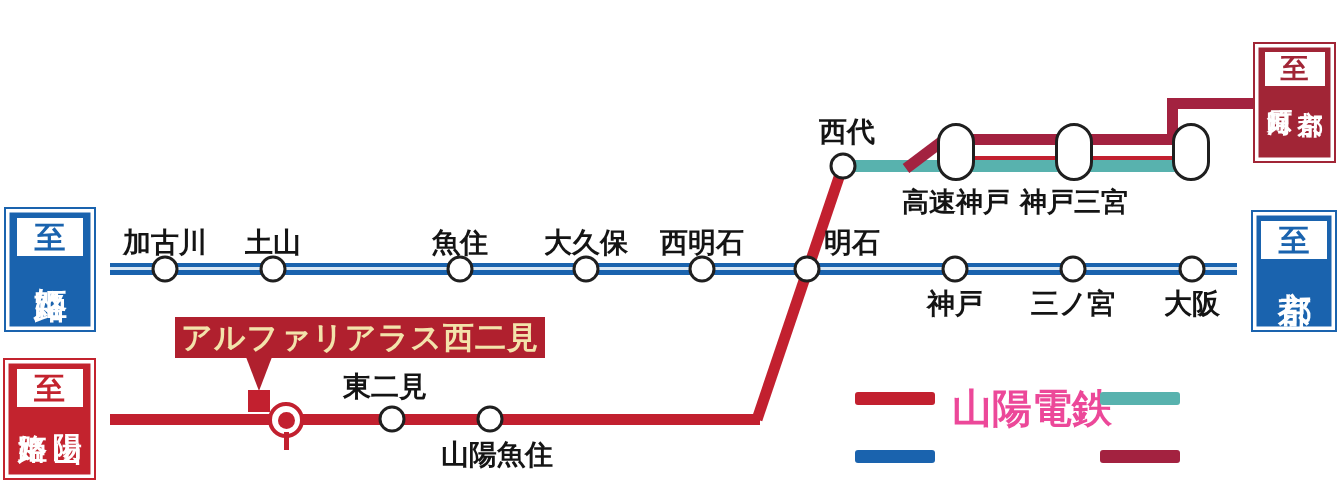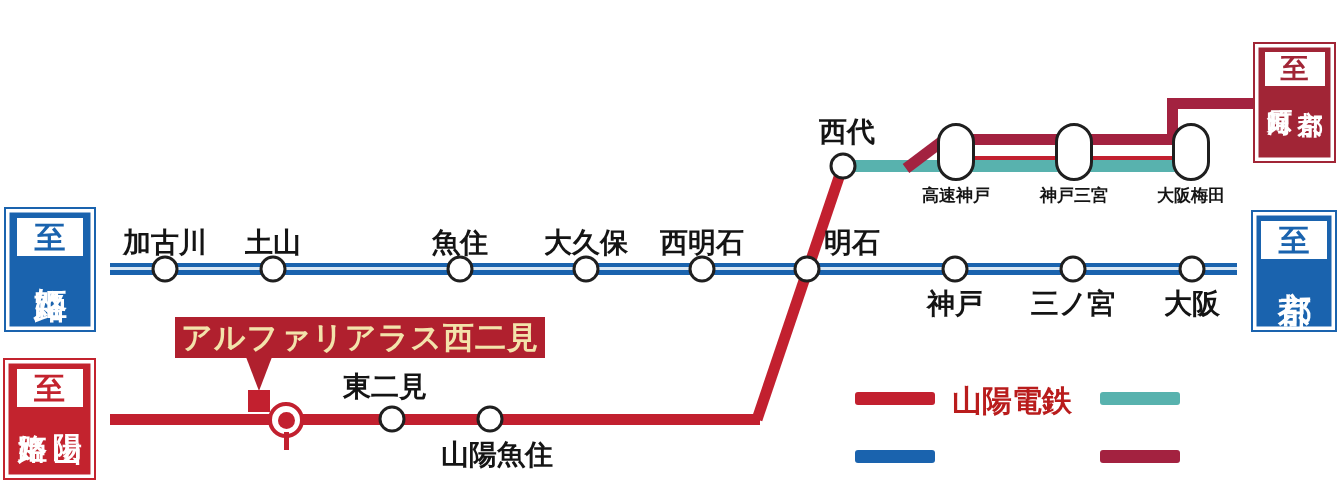--- a/index.html
+++ b/index.html
@@ -23,21 +23,21 @@
 
   
   .st{width:27px;height:27px;border:3px solid #1f1f1f;border-radius:50%;background:#fff;
       box-sizing:border-box;transform:translate(-50%,-50%);}
   .pill{width:38px;height:58px;border:3px solid #1f1f1f;border-radius:19px;background:#fff;box-sizing:border-box;}
   .hl-st{width:36px;height:36px;border:4px solid #c2202f;border-radius:50%;background:#fff;
          box-sizing:border-box;transform:translate(-50%,-50%);display:flex;align-items:center;justify-content:center;}
   .hl-dot{width:17px;height:17px;border-radius:50%;background:#c2202f;}
 
   .lbl{transform:translateX(-50%);font-size:28px;font-weight:600;white-space:nowrap;color:#141414;}
-  .lbl-s{font-size:17px;}
+  .lbl-s{font-size:27px;}
 
   
   .tbox{box-sizing:border-box;box-shadow:inset 0 0 0 3.5px #fff;text-align:center;}
   .tbox.blue{background:#1a63ae;border:2px solid #1a63ae;}
   .tbox.red{background:#c3232e;border:2px solid #c3232e;}
   .tbox.dred{background:#a12536;border:2px solid #a12536;}
   .chip{margin:9px auto 0;width:66px;height:38px;background:#fff;display:flex;align-items:center;justify-content:center;
         font-size:31px;font-weight:700;line-height:1;}
   .tbox.blue .chip{color:#1a63ae;}
   .tbox.red .chip{color:#c3232e;}
@@ -54,21 +54,21 @@
   .prop-ptr{left:246px;top:357px;width:0;height:0;border-left:13px solid transparent;
             border-right:13px solid transparent;border-top:34px solid #b0202e;}
   .prop-sq{left:248px;top:390px;width:22px;height:22px;background:#c2202f;}
   .callout-stem{left:284px;top:432px;width:5px;height:18px;background:#c2202f;}
   .callout-box{left:228px;top:448px;width:124px;height:54px;background:#fff;border:3.5px solid #c2202f;
                box-sizing:border-box;display:flex;align-items:center;justify-content:center;
                font-size:34px;font-weight:700;color:#c2202f;white-space:nowrap;}
 
   
   .swatch{width:80px;height:13px;border-radius:3px;}
-  .leg-lbl{font-size:30px;font-weight:600;color:#b91c1c;white-space:nowrap;}
+  .leg-lbl{font-size:40px;font-weight:600;color:#ec4899;white-space:nowrap;}
 </style>
 </head>
 <body>
 
 <div class="canvas">
 
   <div class="abs jr-line"></div>
   <div class="abs sanyo-h"></div>
   <div class="abs sanyo-diag"></div>
   <div class="abs hanshin-line"></div>
@@ -106,21 +106,20 @@
   <div class="abs lbl" style="left:586px;top:224px">大久保</div>
   <div class="abs lbl" style="left:702px;top:224px">西明石</div>
   <div class="abs lbl" style="left:852px;top:224px">明石</div>
 
   <div class="abs lbl" style="left:955px;top:285px">神戸</div>
   <div class="abs lbl" style="left:1073px;top:285px">三ノ宮</div>
   <div class="abs lbl" style="left:1192px;top:285px">大阪</div>
 
   <div class="abs lbl lbl-s" style="left:956px;top:184px">高速神戸</div>
   <div class="abs lbl lbl-s" style="left:1074px;top:184px">神戸三宮</div>
-  <div class="abs lbl lbl-s" style="left:1191px;top:184px">大阪梅田</div>
 
   <div class="abs lbl" style="left:385px;top:368px">東二見</div>
   <div class="abs lbl" style="left:497px;top:436px">山陽魚住</div>
   <div class="abs lbl" style="left:847px;top:113px">西代</div>
 
   <div class="abs tbox blue" style="left:4px;top:207px;width:92px;height:125px">
     <div class="chip">至</div>
     <div class="dest dest-single">姫路</div>
   </div>
 

